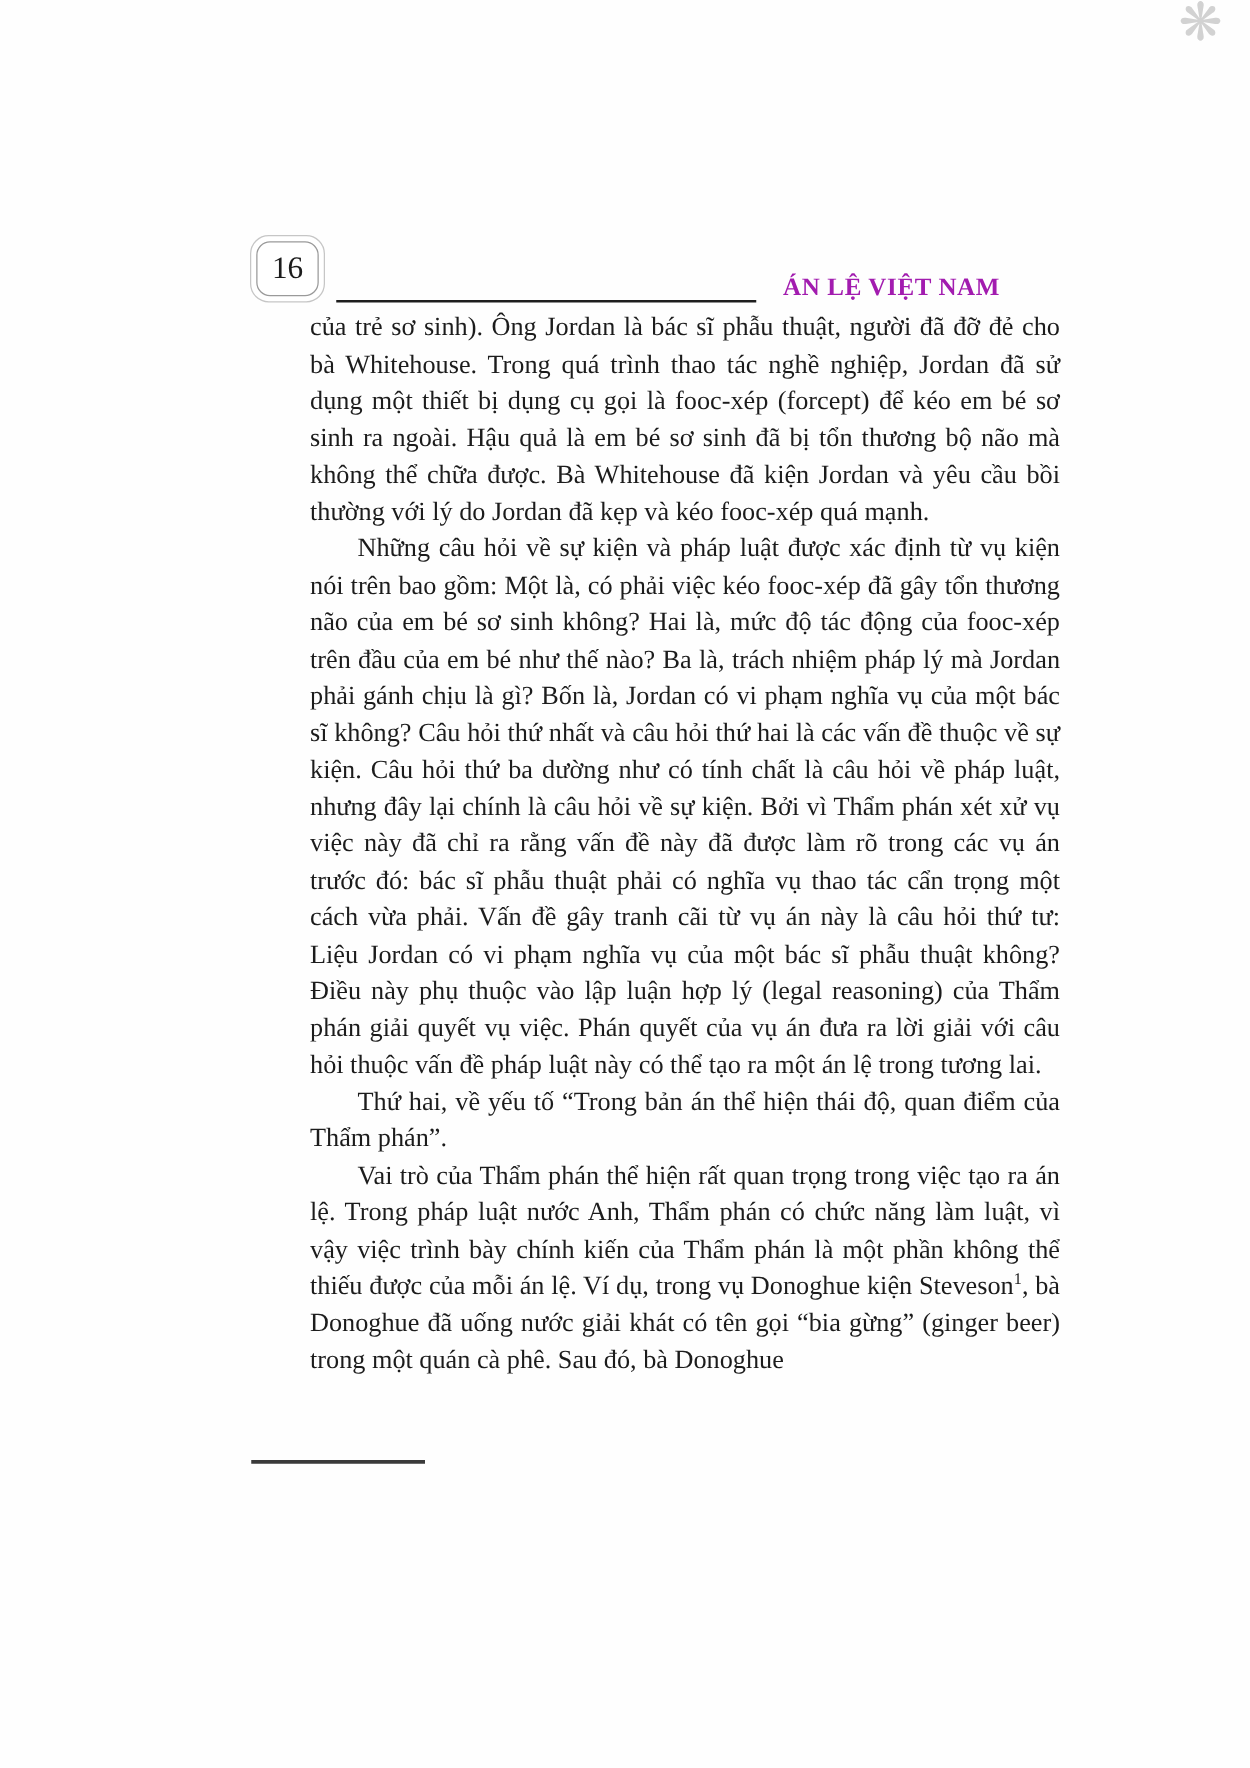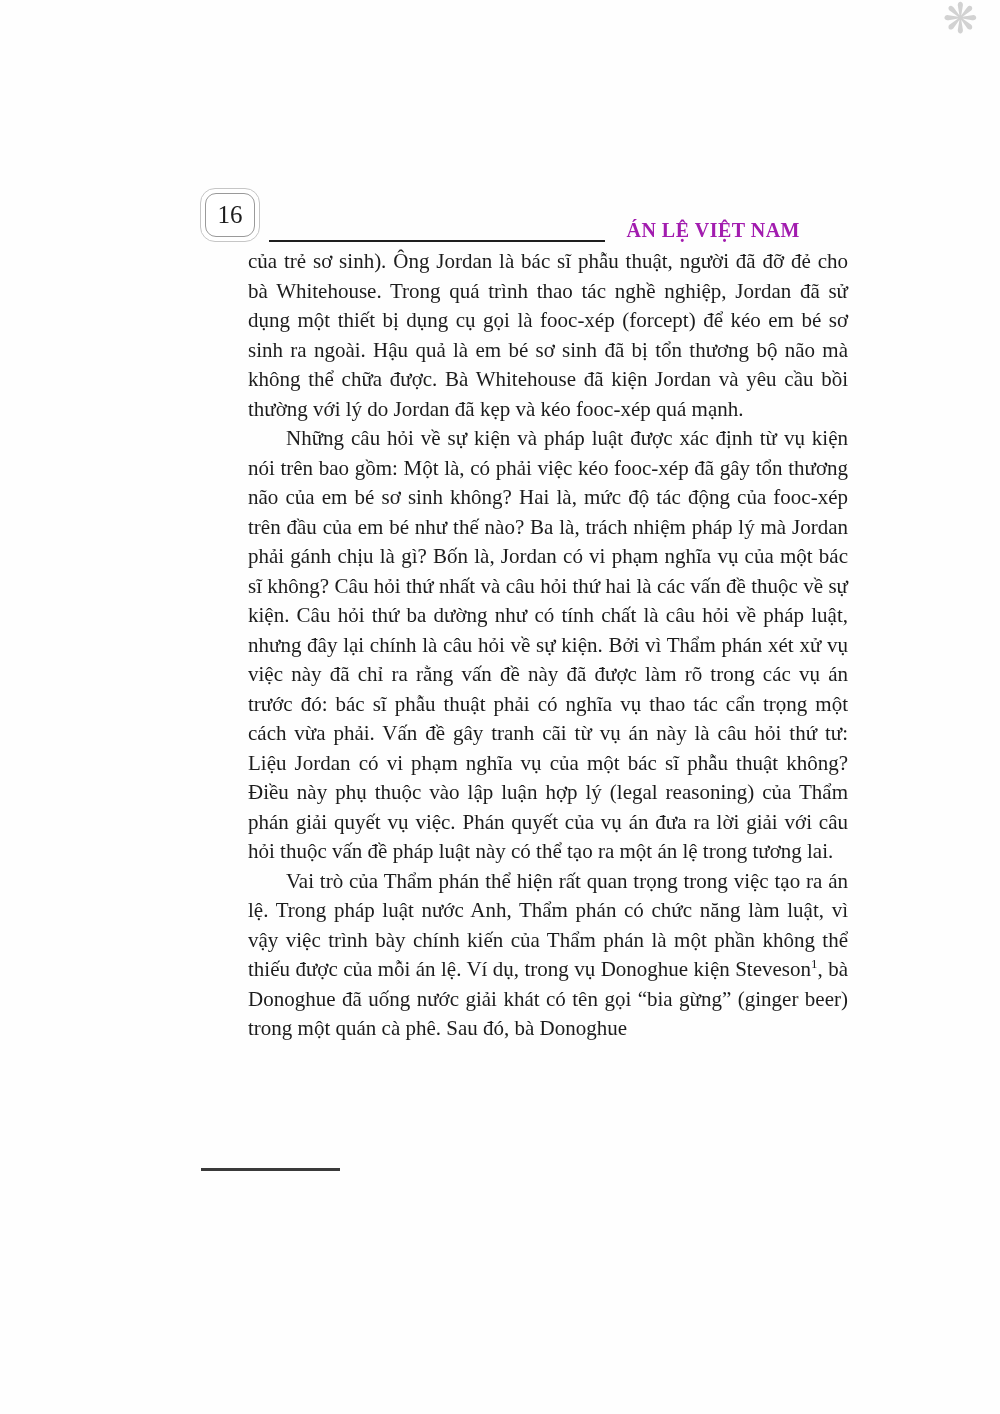--- a/index.html
+++ b/index.html
@@ -114,18 +114,19 @@
     <div class="page-number-box">
       <div class="page-number-inner">16</div>
     </div>
     <div class="header-rule"></div>
     <div class="header-title">ÁN LỆ VIỆT NAM</div>
   </div>
 
   <div class="body-text">
       <p><span>của trẻ sơ sinh). Ông Jordan là bác sĩ phẫu thuật, người đã đỡ đẻ cho bà Whitehouse. Trong quá trình thao tác nghề nghiệp, Jordan đã sử dụng một thiết bị dụng cụ gọi là fooc-xép (forcept) để kéo em bé sơ sinh ra ngoài. Hậu quả là em bé sơ sinh đã bị tổn thương bộ não mà không thể chữa được. Bà Whitehouse đã kiện Jordan và yêu cầu bồi thường với lý do Jordan đã kẹp và kéo fooc-xép quá mạnh.</span></p>
       <p class="indent"><span>Những câu hỏi về sự kiện và pháp luật được xác định từ vụ kiện nói trên bao gồm: </span><span class="it">Một là,</span><span> có phải việc kéo fooc-xép đã gây tổn thương não của em bé sơ sinh không? </span><span class="it">Hai là,</span><span> mức độ tác động của fooc-xép trên đầu của em bé như thế nào? </span><span class="it">Ba là,</span><span> trách nhiệm pháp lý mà Jordan phải gánh chịu là gì? </span><span class="it">Bốn là,</span><span> Jordan có vi phạm nghĩa vụ của một bác sĩ không? Câu hỏi thứ nhất và câu hỏi thứ hai là các vấn đề thuộc về sự kiện. Câu hỏi thứ ba dường như có tính chất là câu hỏi về pháp luật, nhưng đây lại chính là câu hỏi về sự kiện. Bởi vì Thẩm phán xét xử vụ việc này đã chỉ ra rằng vấn đề này đã được làm rõ trong các vụ án trước đó: bác sĩ phẫu thuật phải có nghĩa vụ thao tác cẩn trọng một cách vừa phải. Vấn đề gây tranh cãi từ vụ án này là câu hỏi thứ tư: Liệu Jordan có vi phạm nghĩa vụ của một bác sĩ phẫu thuật không? Điều này phụ thuộc vào lập luận hợp lý (legal reasoning) của Thẩm phán giải quyết vụ việc. Phán quyết của vụ án đưa ra lời giải với câu hỏi thuộc vấn đề pháp luật này có thể tạo ra một án lệ trong tương lai.</span></p>
+      <p class="indent"><span>Thứ hai, </span><span class="it">về yếu tố “Trong bản án thể hiện thái độ, quan điểm của Thẩm phán”.</span></p>
       <p class="indent"><span>Vai trò của Thẩm phán thể hiện rất quan trọng trong việc tạo ra án lệ. Trong pháp luật nước Anh, Thẩm phán có chức năng làm luật, vì vậy việc trình bày chính kiến của Thẩm phán là một phần không thể thiếu được của mỗi án lệ. Ví dụ, trong vụ </span><span class="it">Donoghue kiện Steveson</span><sup>1</sup><span>, bà Donoghue đã uống nước giải khát có tên gọi “bia gừng” (ginger beer) trong một quán cà phê. Sau đó, bà Donoghue</span></p>
     </div>
 
   <div class="footnote-sep"></div>
 
 </div>
 
 </body></html>

